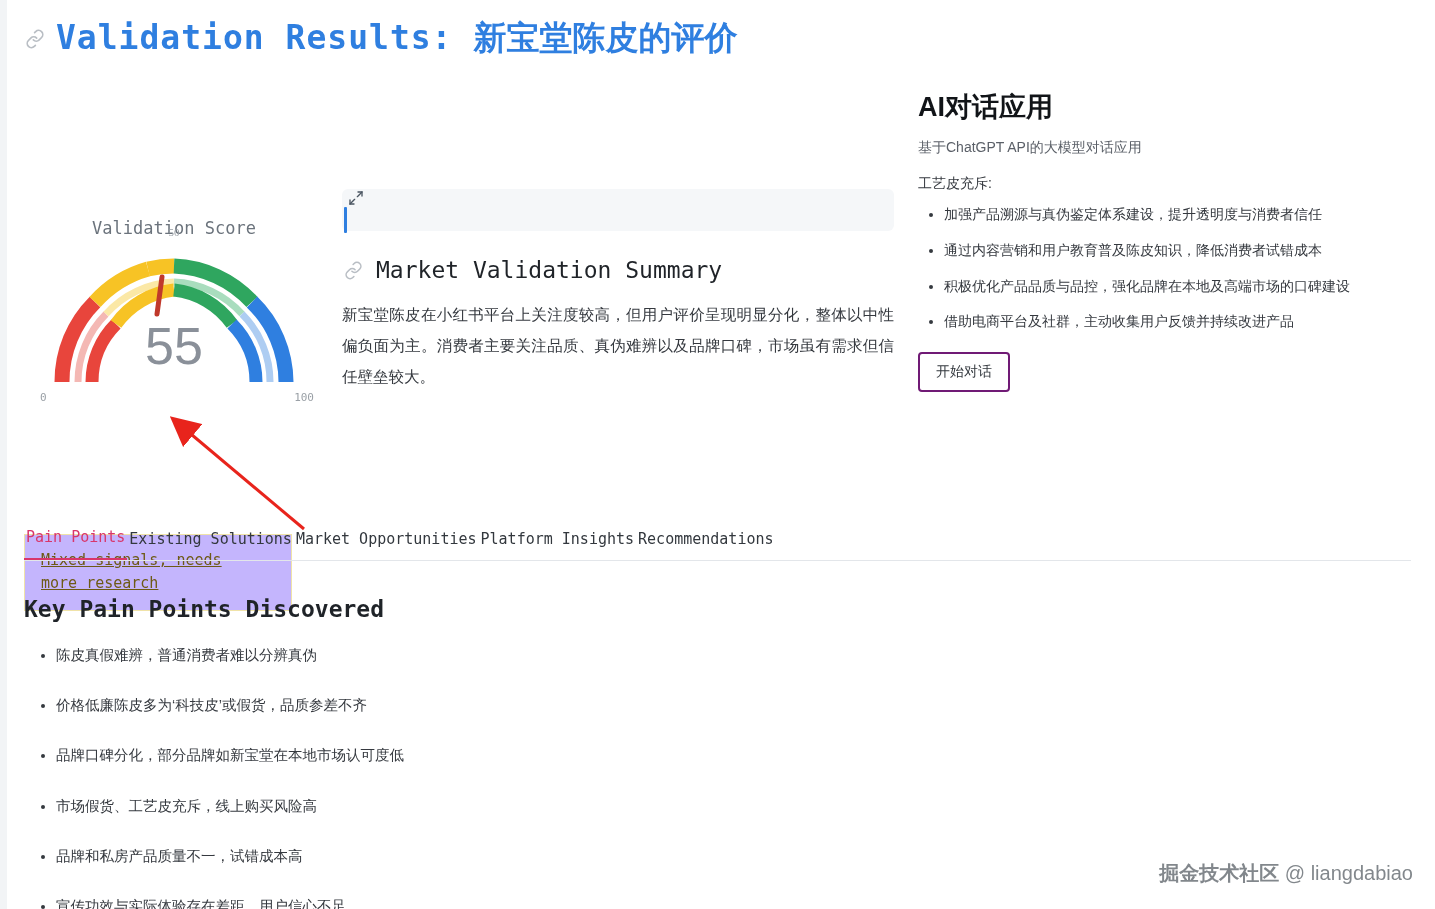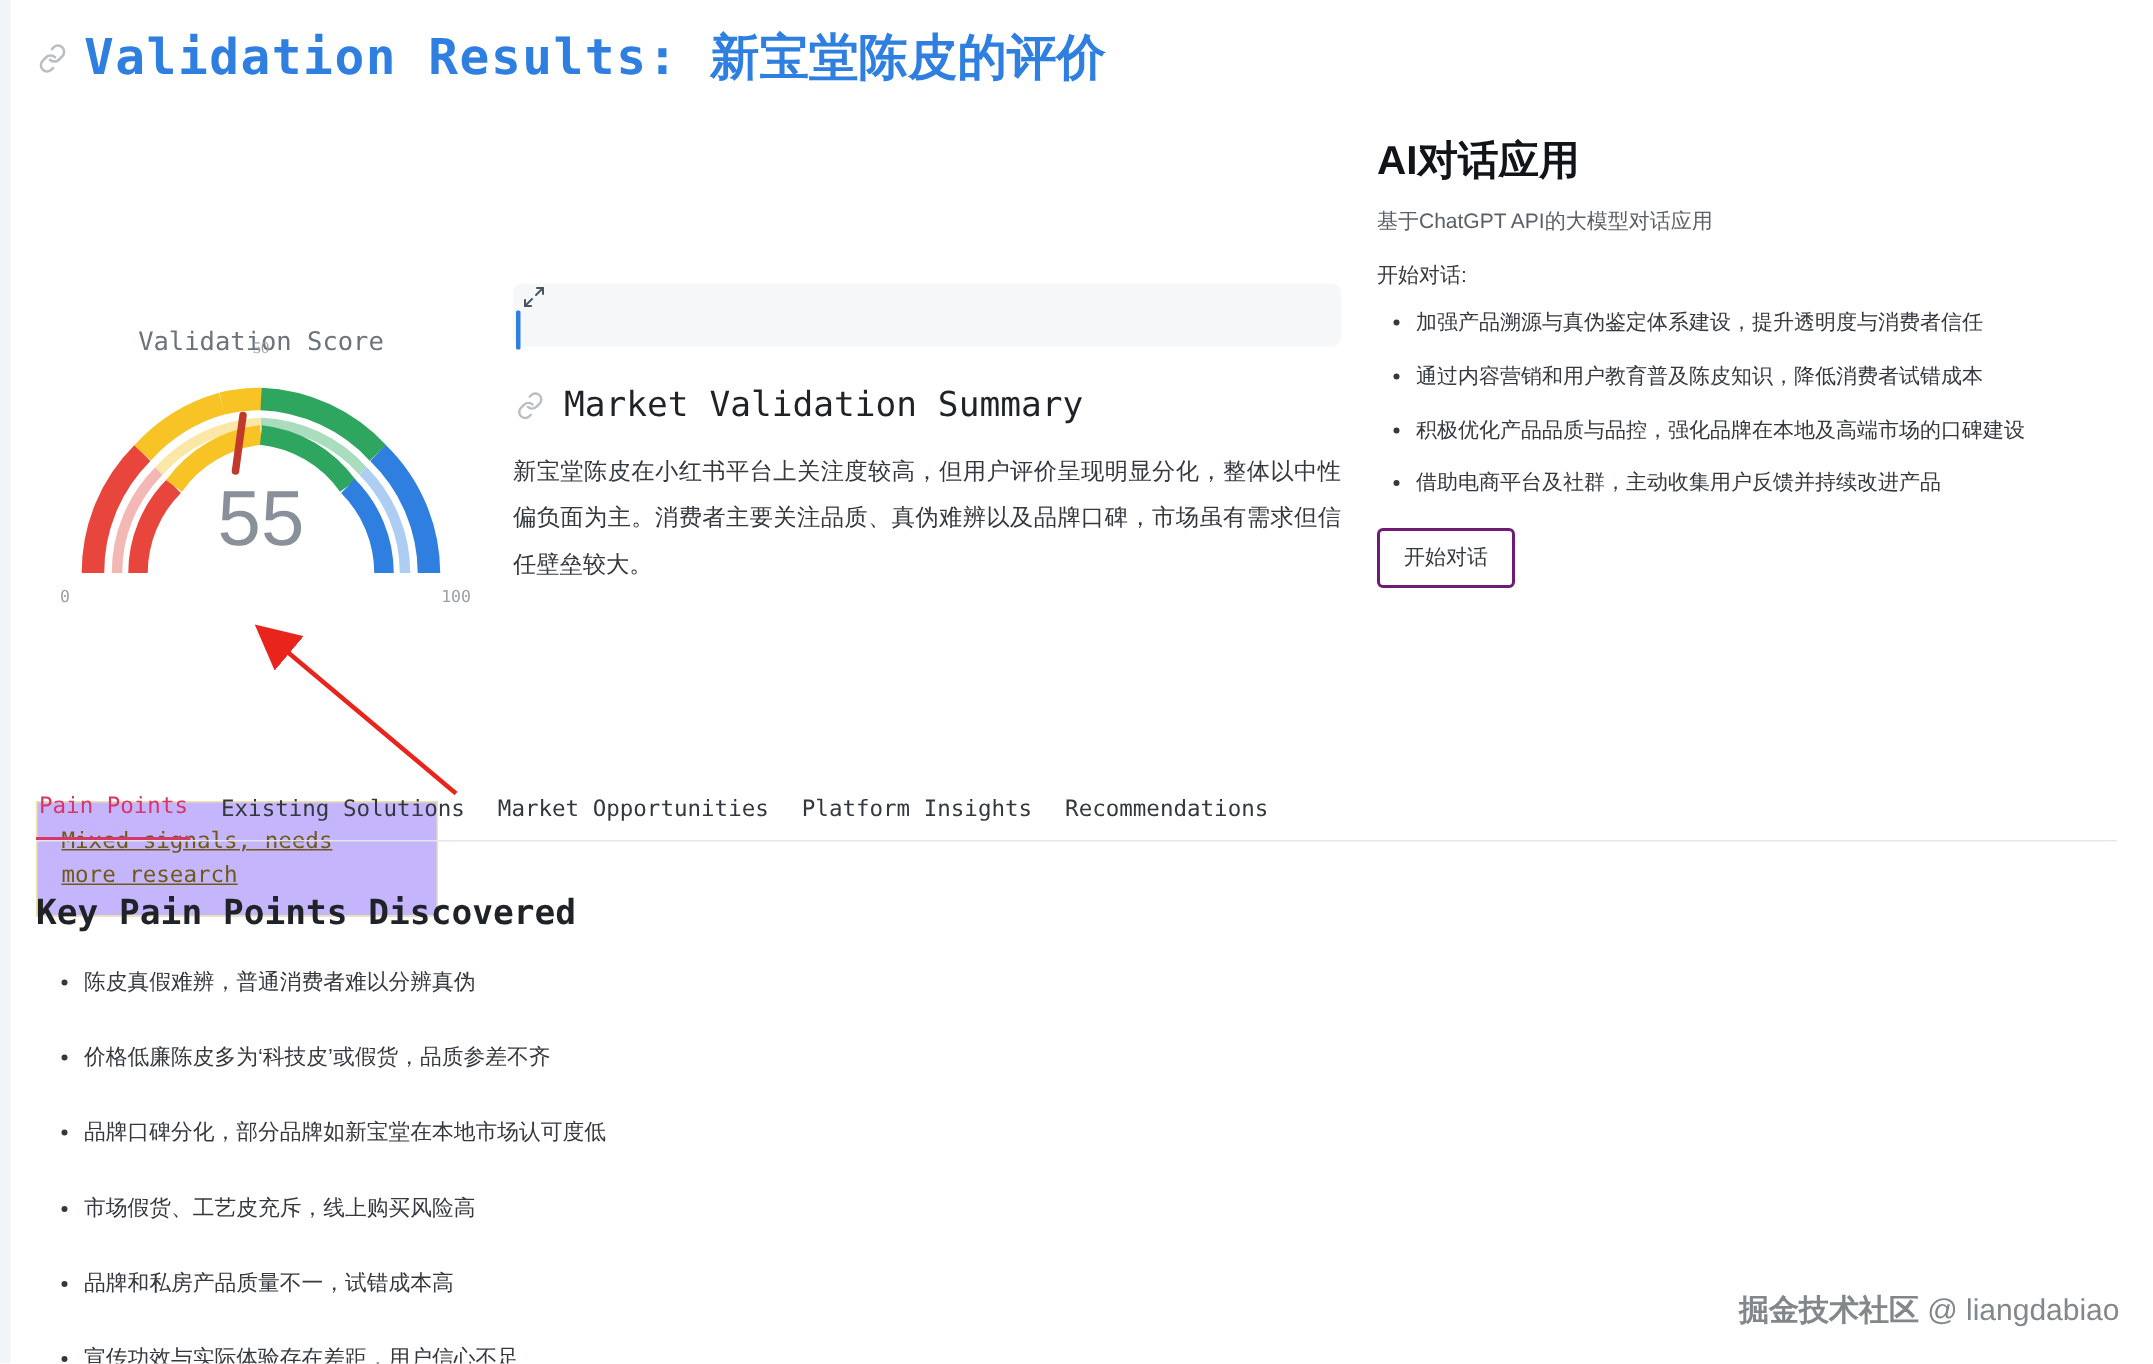--- a/index.html
+++ b/index.html
@@ -225,21 +225,20 @@
   }
 
   
   .tabs {
     position: absolute;
     left: 24px;
     top: 522px;
     width: 1387px;
     display: flex;
     align-items: flex-end;
-    gap: 18px;
     border-bottom: 1px solid #e3e6ea;
     padding-bottom: 0;
   }
   .tab {
     font-family: "DejaVu Sans Mono", monospace;
     font-size: 15px;
     color: #33383e;
     padding: 6px 2px 12px 2px;
     cursor: pointer;
     white-space: nowrap;
@@ -382,21 +381,21 @@
           </svg>
         </span>
         <div class="summary-title">Market Validation Summary</div>
       </div>
       <div class="summary-body">新宝堂陈皮在小红书平台上关注度较高，但用户评价呈现明显分化，整体以中性偏负面为主。消费者主要关注品质、真伪难辨以及品牌口碑，市场虽有需求但信任壁垒较大。</div>
     </div>
 
     <div class="right-col">
       <div class="right-title">AI对话应用</div>
       <div class="right-sub">基于ChatGPT API的大模型对话应用</div>
-      <div class="right-rec-label">开始对话:</div>
+      <div class="right-rec-label">工艺皮充斥:</div>
       <ul class="rec-list">
         <li>加强产品溯源与真伪鉴定体系建设，提升透明度与消费者信任</li>
         <li>通过内容营销和用户教育普及陈皮知识，降低消费者试错成本</li>
         <li>积极优化产品品质与品控，强化品牌在本地及高端市场的口碑建设</li>
         <li>借助电商平台及社群，主动收集用户反馈并持续改进产品</li>
       </ul>
       <button class="start-btn">开始对话</button>
     </div>
   </div>
 

